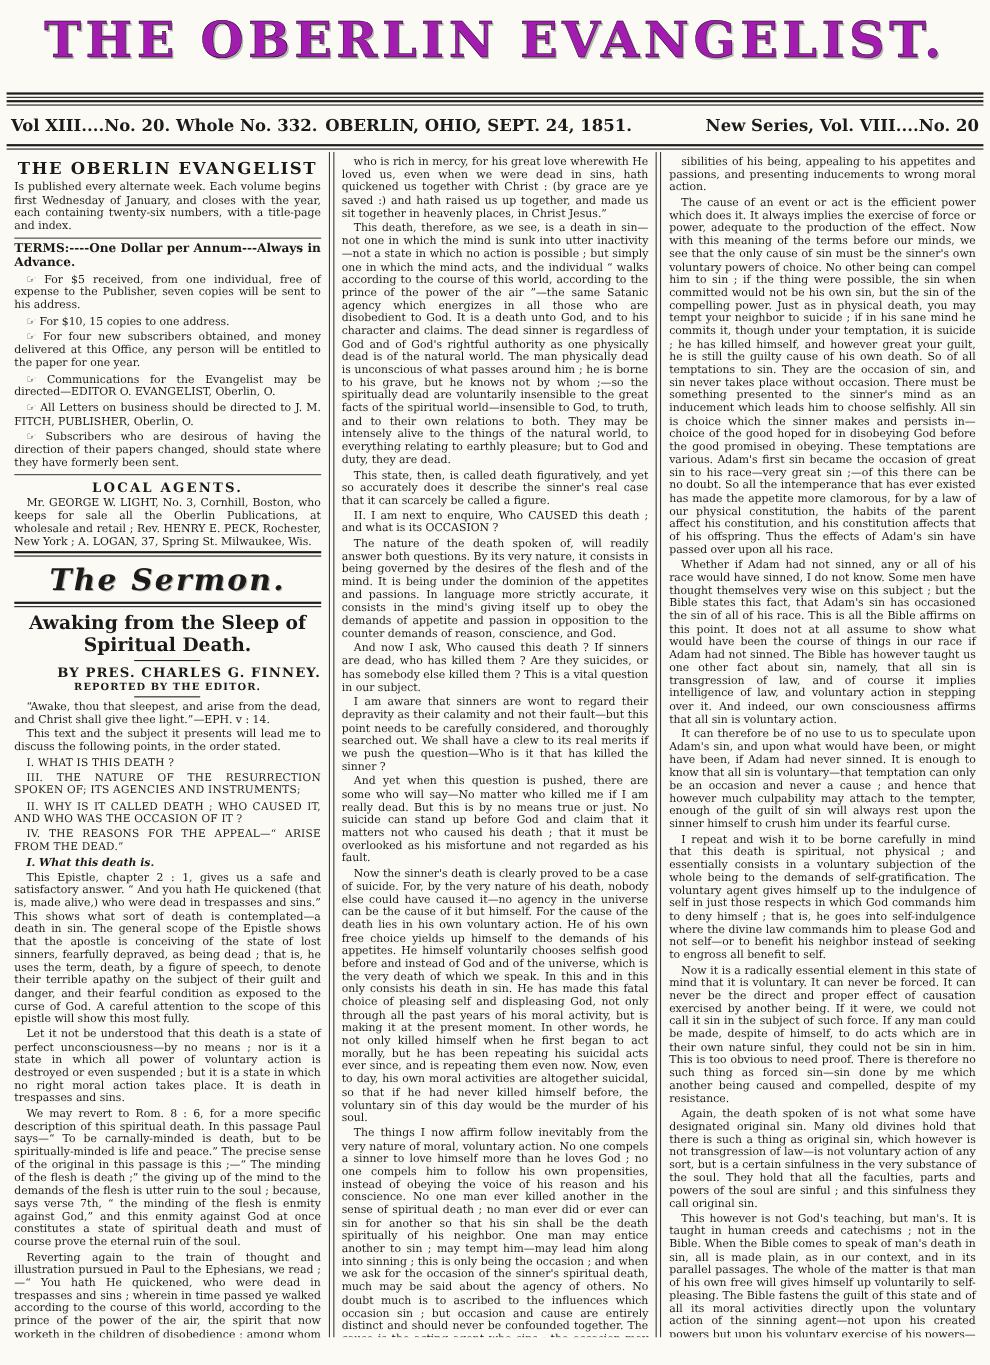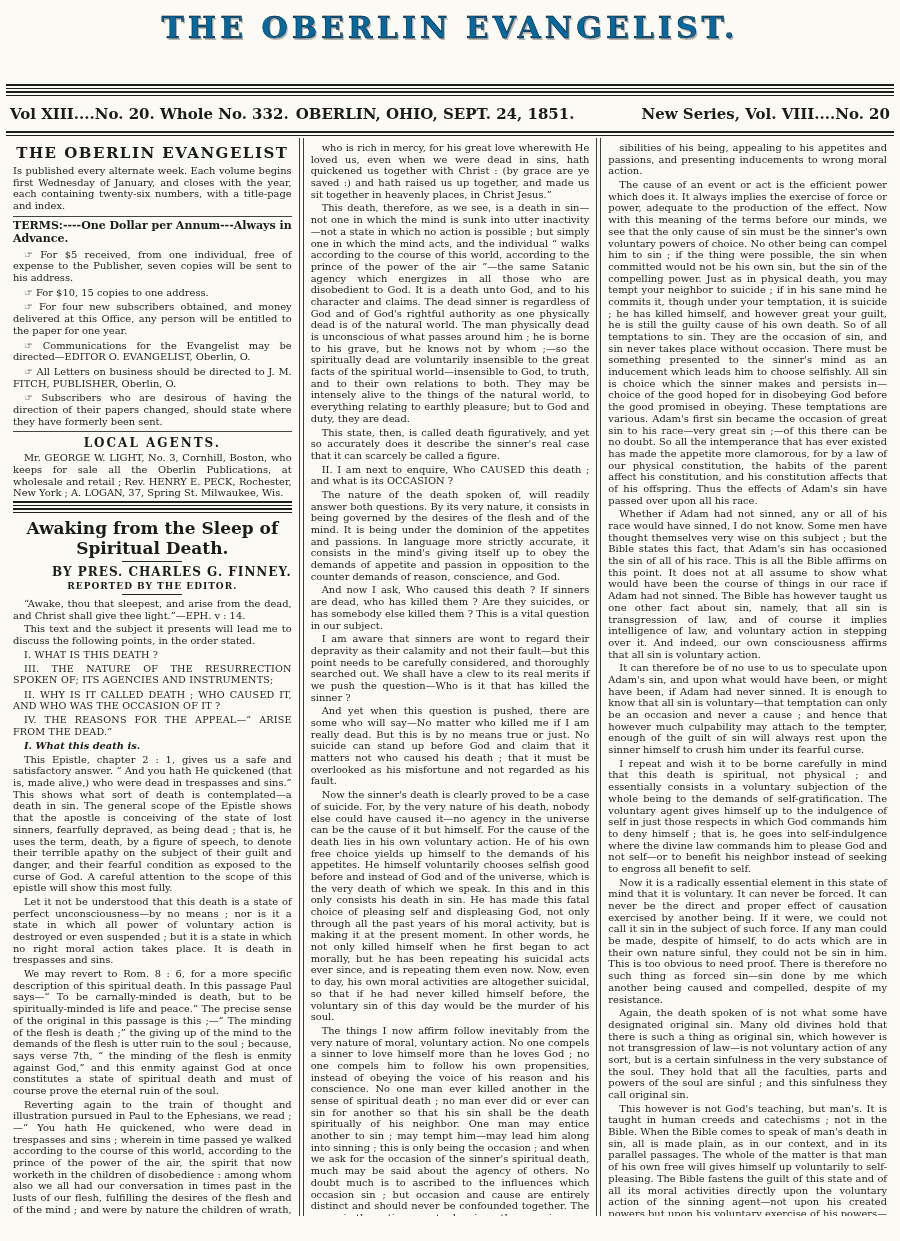--- a/index.html
+++ b/index.html
@@ -12,25 +12,25 @@
   }
   .page{width:900px;height:1241px;position:relative;box-sizing:border-box;padding:0 6px;}
 
   
   .masthead{
     text-align:center;
     padding-top:10px;
     height:72px;
   }
   .masthead-title{
-    font-size:30px;
+    font-size:45px;
     font-weight:700;
     letter-spacing:4px;
     white-space:nowrap;
-    color:#0369a1;
+    color:#a21caf;
     text-shadow:1.5px 1.5px 0 rgba(0,0,0,.28);
     -webkit-text-stroke:.4px #000;
   }
 
   
   .rule-double{height:2px;border-top:2px solid #1c1c1c;border-bottom:1px solid #1c1c1c;margin:2px 0;}
 
   
   .publine{
     display:flex;justify-content:space-between;align-items:center;
@@ -108,20 +108,21 @@
           <p class="para notice">☞ For four new subscribers obtained, and money delivered at this Office, any person will be entitled to the paper for one year.</p>
           <p class="para notice">☞ Communications for the Evangelist may be directed—EDITOR O. EVANGELIST, Oberlin, O.</p>
           <p class="para notice">☞ All Letters on business should be directed to J. M. FITCH, PUBLISHER, Oberlin, O.</p>
           <p class="para notice">☞ Subscribers who are desirous of having the direction of their papers changed, should state where they have formerly been sent.</p>
         </div>
 
       <div class="agents-head">LOCAL AGENTS.</div>
       <p>Mr. GEORGE W. LIGHT, No. 3, Cornhill, Boston, who keeps for sale all the Oberlin Publications, at wholesale and retail ; Rev. HENRY E. PECK, Rochester, New York ; A. LOGAN, 37, Spring St. Milwaukee, Wis.</p>
 
       <div class="rule-double"></div>
+      <div class="section-title">The Sermon.</div>
       <div class="rule-double"></div>
 
       <div class="sermon-title">Awaking from the Sleep of Spiritual Death.</div>
       <div class="small-rule"></div>
       <div class="byline">BY PRES. CHARLES G. FINNEY.</div>
       <div class="reported">REPORTED BY THE EDITOR.</div>
       <div class="small-rule"></div>
 
       <p class="epigraph">“Awake, thou that sleepest, and arise from the dead, and Christ shall give thee light.”—EPH. v : 14.</p>
       <p>This text and the subject it presents will lead me to discuss the following points, in the order stated.</p>

